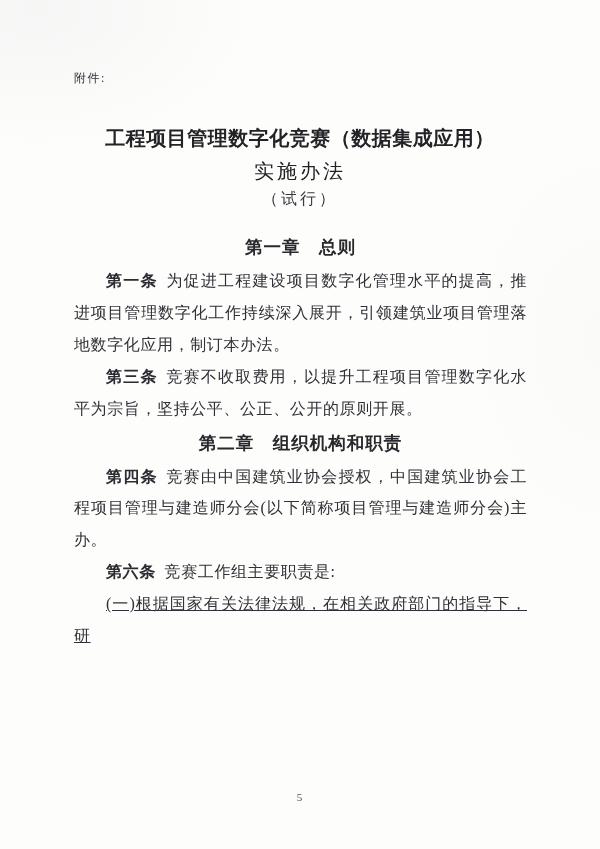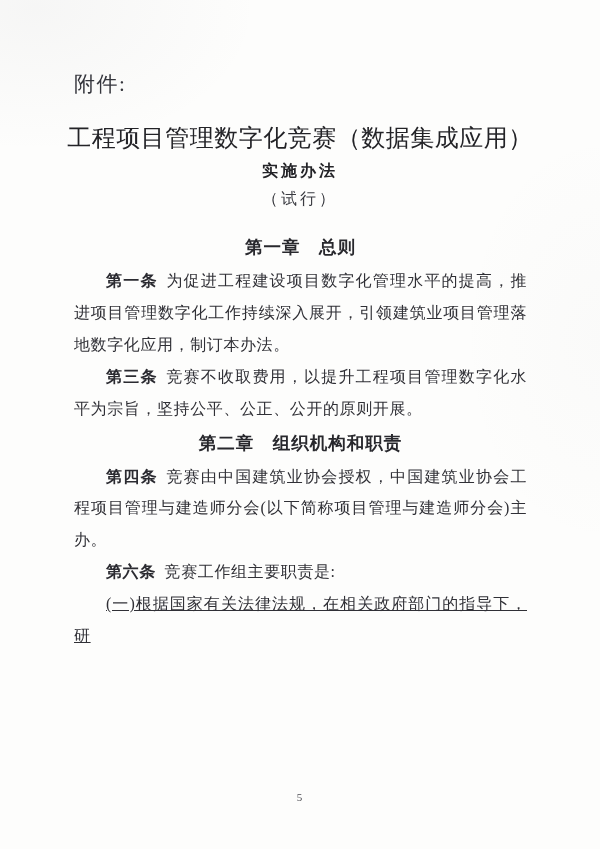--- a/index.html
+++ b/index.html
@@ -17,41 +17,41 @@
       radial-gradient(ellipse 340px 220px at 6% 1%, rgba(125,125,132,0.055), rgba(125,125,132,0) 65%),
       radial-gradient(ellipse 200px 300px at 100% 40%, rgba(130,130,135,0.025), rgba(130,130,135,0) 70%),
       #fdfdfc;
     font-family: "Liberation Serif", "DejaVu Serif", serif;
     color: #303036;
   }
   .attachment {
     position: absolute;
     left: 74px;
     top: 70px;
-    font-size: 21px;
+    font-size: 12px;
     letter-spacing: 1.5px;
     color: #34353c;
   }
   .title-block {
     position: absolute;
     left: 0;
     right: 0;
     top: 121px;
     text-align: center;
     color: #232327;
   }
   .title-l1 {
-    font-size: 24px;
-    font-weight: 400;
+    font-size: 20px;
+    font-weight: 700;
     line-height: 34px;
     letter-spacing: 0.5px;
   }
   .title-l2 {
-    font-size: 16px;
-    font-weight: 700;
+    font-size: 20px;
+    font-weight: 400;
     line-height: 32px;
     letter-spacing: 3px;
   }
   .title-trial {
     font-size: 16px;
     line-height: 24px;
     letter-spacing: 3px;
     color: #3a3b41;
   }
   .doc-body {

